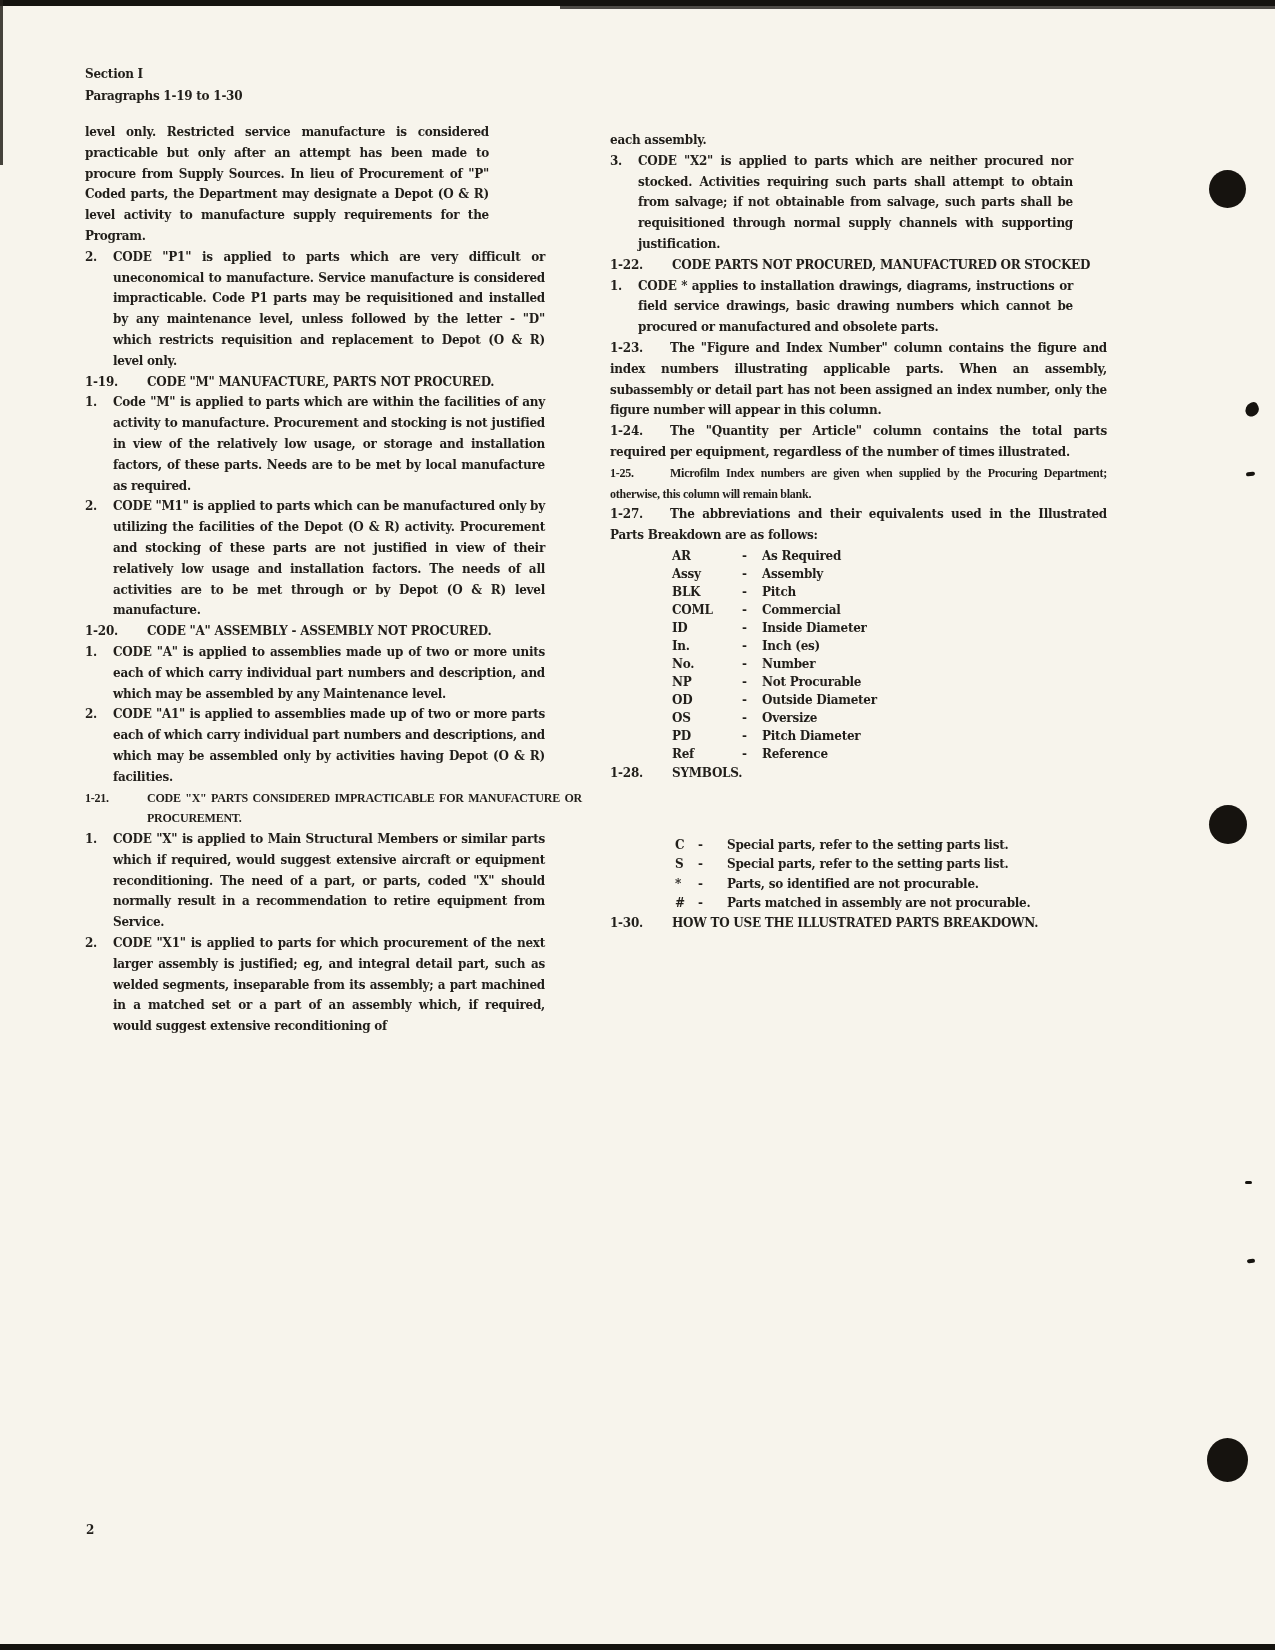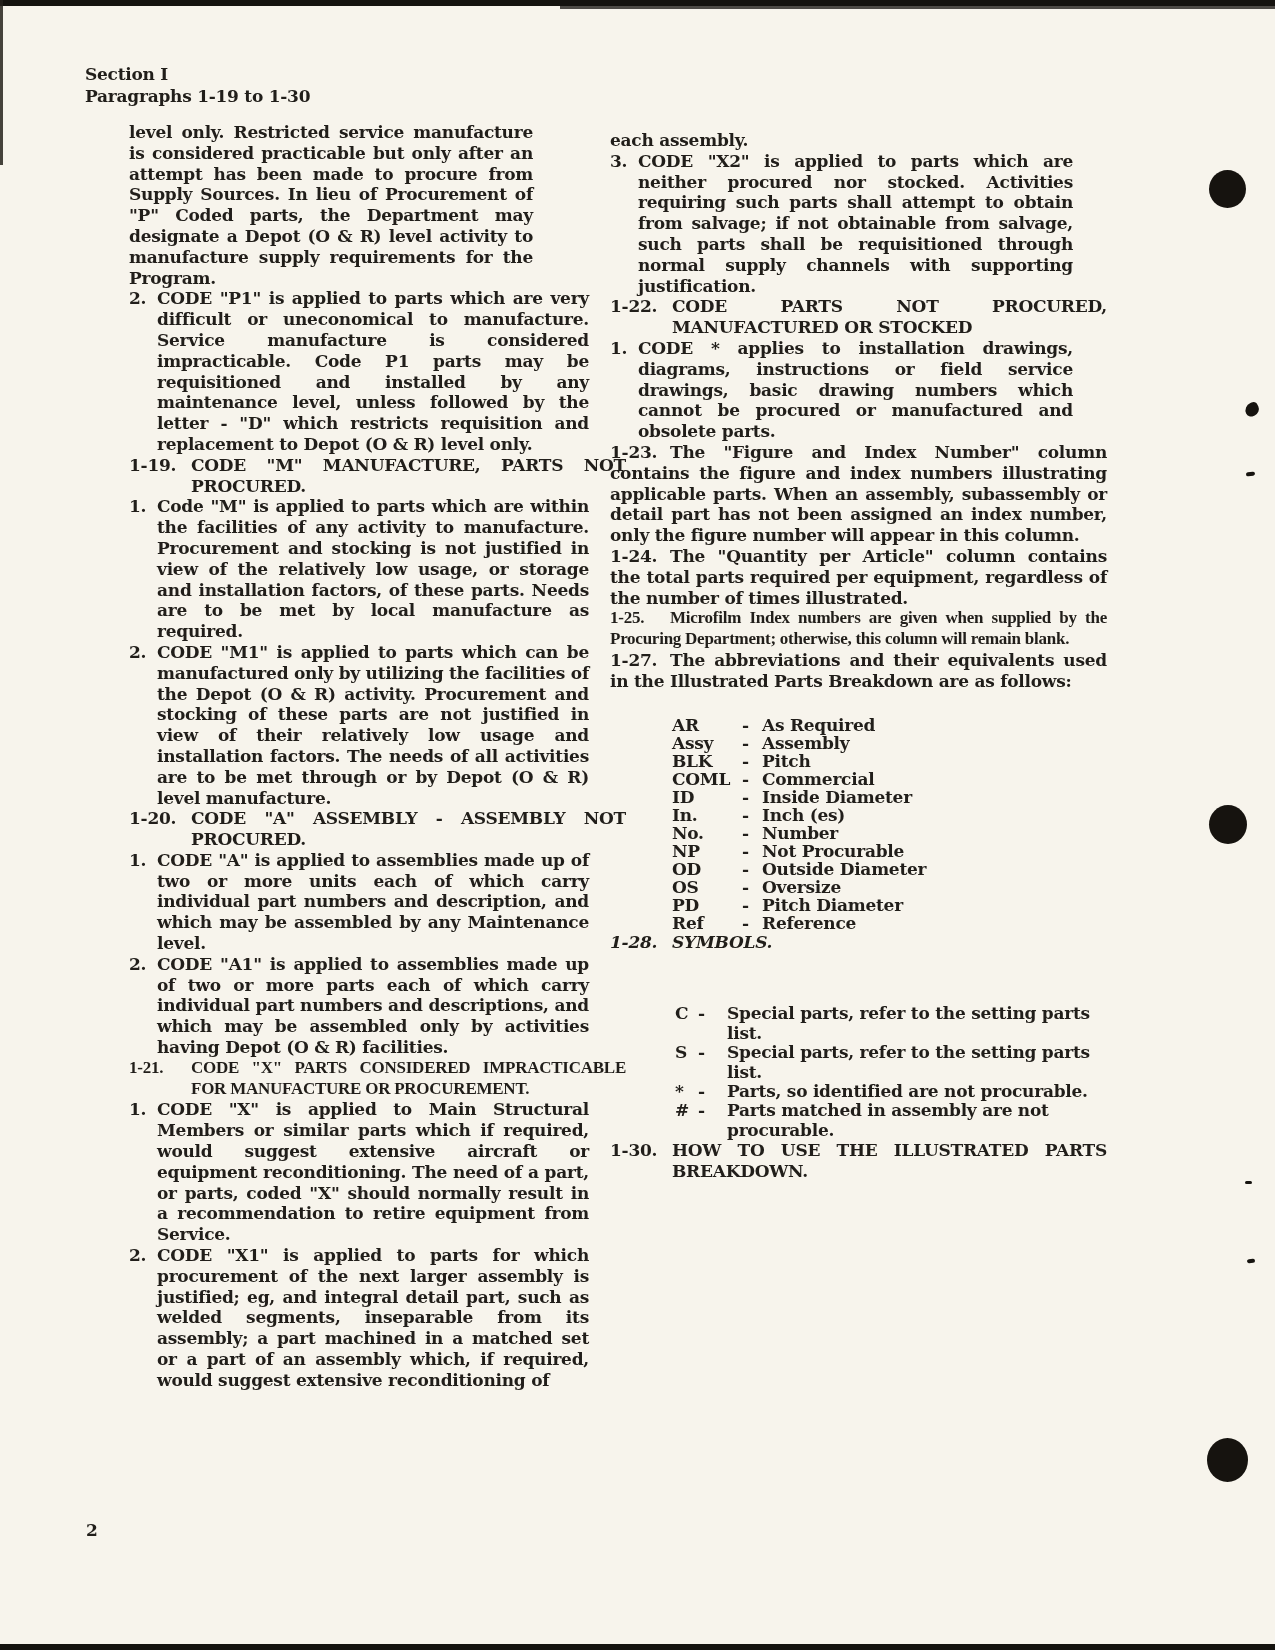--- a/index.html
+++ b/index.html
@@ -4,21 +4,21 @@
 <style>
   html,body { margin:0; padding:0; background:#dedbd2; }
   .page {
     position:relative;
     width:1275px; height:1650px;
     margin:0 auto;
     background:#f7f4ec;
     overflow:hidden;
     font-family:"DejaVu Serif","Liberation Serif",serif;
     font-weight:bold;
-    font-size:17px;
+    font-size:12px;
     line-height:20.8px;
     letter-spacing:-0.25px;
     color:#211e1a;
   }
   
   .edge-top    { position:absolute; left:0; top:0; width:1275px; height:6px; background:#15130f; }
   .edge-top2   { position:absolute; left:560px; top:6px; width:715px; height:3px; background:#15130f; opacity:.75; }
   .edge-bottom { position:absolute; left:0; bottom:0; width:1275px; height:6px; background:#15130f; }
   .edge-left   { position:absolute; left:0; top:0; width:3px; height:165px; background:#26221c; opacity:.85; }
   .dot  { position:absolute; background:#16130f; border-radius:50%; }
@@ -29,21 +29,21 @@
   .blob  { left:1245px; top:403px;  width:14px; height:13px; border-radius:65% 35% 55% 45%; transform:rotate(-25deg); }
   .dash1 { left:1246px; top:472px;  width:9px;  height:4px; border-radius:2px; transform:rotate(-8deg); }
   .dash2 { left:1245px; top:1181px; width:7px;  height:3px; border-radius:2px; }
   .dash3 { left:1247px; top:1259px; width:8px;  height:4px; border-radius:2px; transform:rotate(-5deg); }
 
   
   .hdr { position:absolute; left:85px; top:64px; line-height:21.5px; }
 
   
   .col { position:absolute; }
-  .col-l { left:85px;  top:122px; width:497px;margin-left:44px; }
+  .col-l { left:85px;  top:122px; width:497px; }
   .col-r { left:610px; top:130px; width:497px; }
 
   .col p, .col div.blk { margin:0; text-align:justify; }
 
   
   .cont-l { margin-left:93px; width:404px; }
   .cont-r { margin-left:90px; width:405px; text-align:left; }
 
   
   .item { margin-left:65px; width:432px; padding-left:28px; text-indent:-28px; text-align:justify; }
@@ -54,25 +54,25 @@
   .head { padding-left:62px; text-indent:-62px; text-align:justify; }
   .head .lbl { display:inline-block; width:62px; text-indent:0; }
 
   
   .p .plbl { display:inline-block; width:60px; }
 
   
   .mt10 { margin-top:10px; } .mt16 { margin-top:16px;font-family:Liberation Serif, serif; } .mt17 { margin-top:17px; }
   .mt18 { margin-top:18px; } .mt19 { margin-top:19px; } .mt20 { margin-top:20px; }
   .mt21 { margin-top:21px; } .mt23 { margin-top:23px; } .mt27 { margin-top:27px; }
-  .mt32 { margin-top:32px;font-style:italic; } .mt38 { margin-top:38px; } .mt44 { margin-top:44px; }
+  .mt32 { margin-top:32px; } .mt38 { margin-top:38px; } .mt44 { margin-top:44px; }
   .mt52 { margin-top:52px; }
 
   
-  .ab-list { margin-left:62px; margin-top:24px; line-height:18px; }
+  .ab-list { margin-left:62px; margin-top:1px; line-height:18px; }
   .ab { display:flex; }
   .ab .a { width:70px; }
   .ab .d { width:20px; }
   .ab .m { flex:1; }
 
   
   .sy-list { margin-left:65px; width:420px; line-height:19.4px; }
   .sy { display:flex; }
   .sy .s { width:23px; }
   .sy .d { width:29px; }

